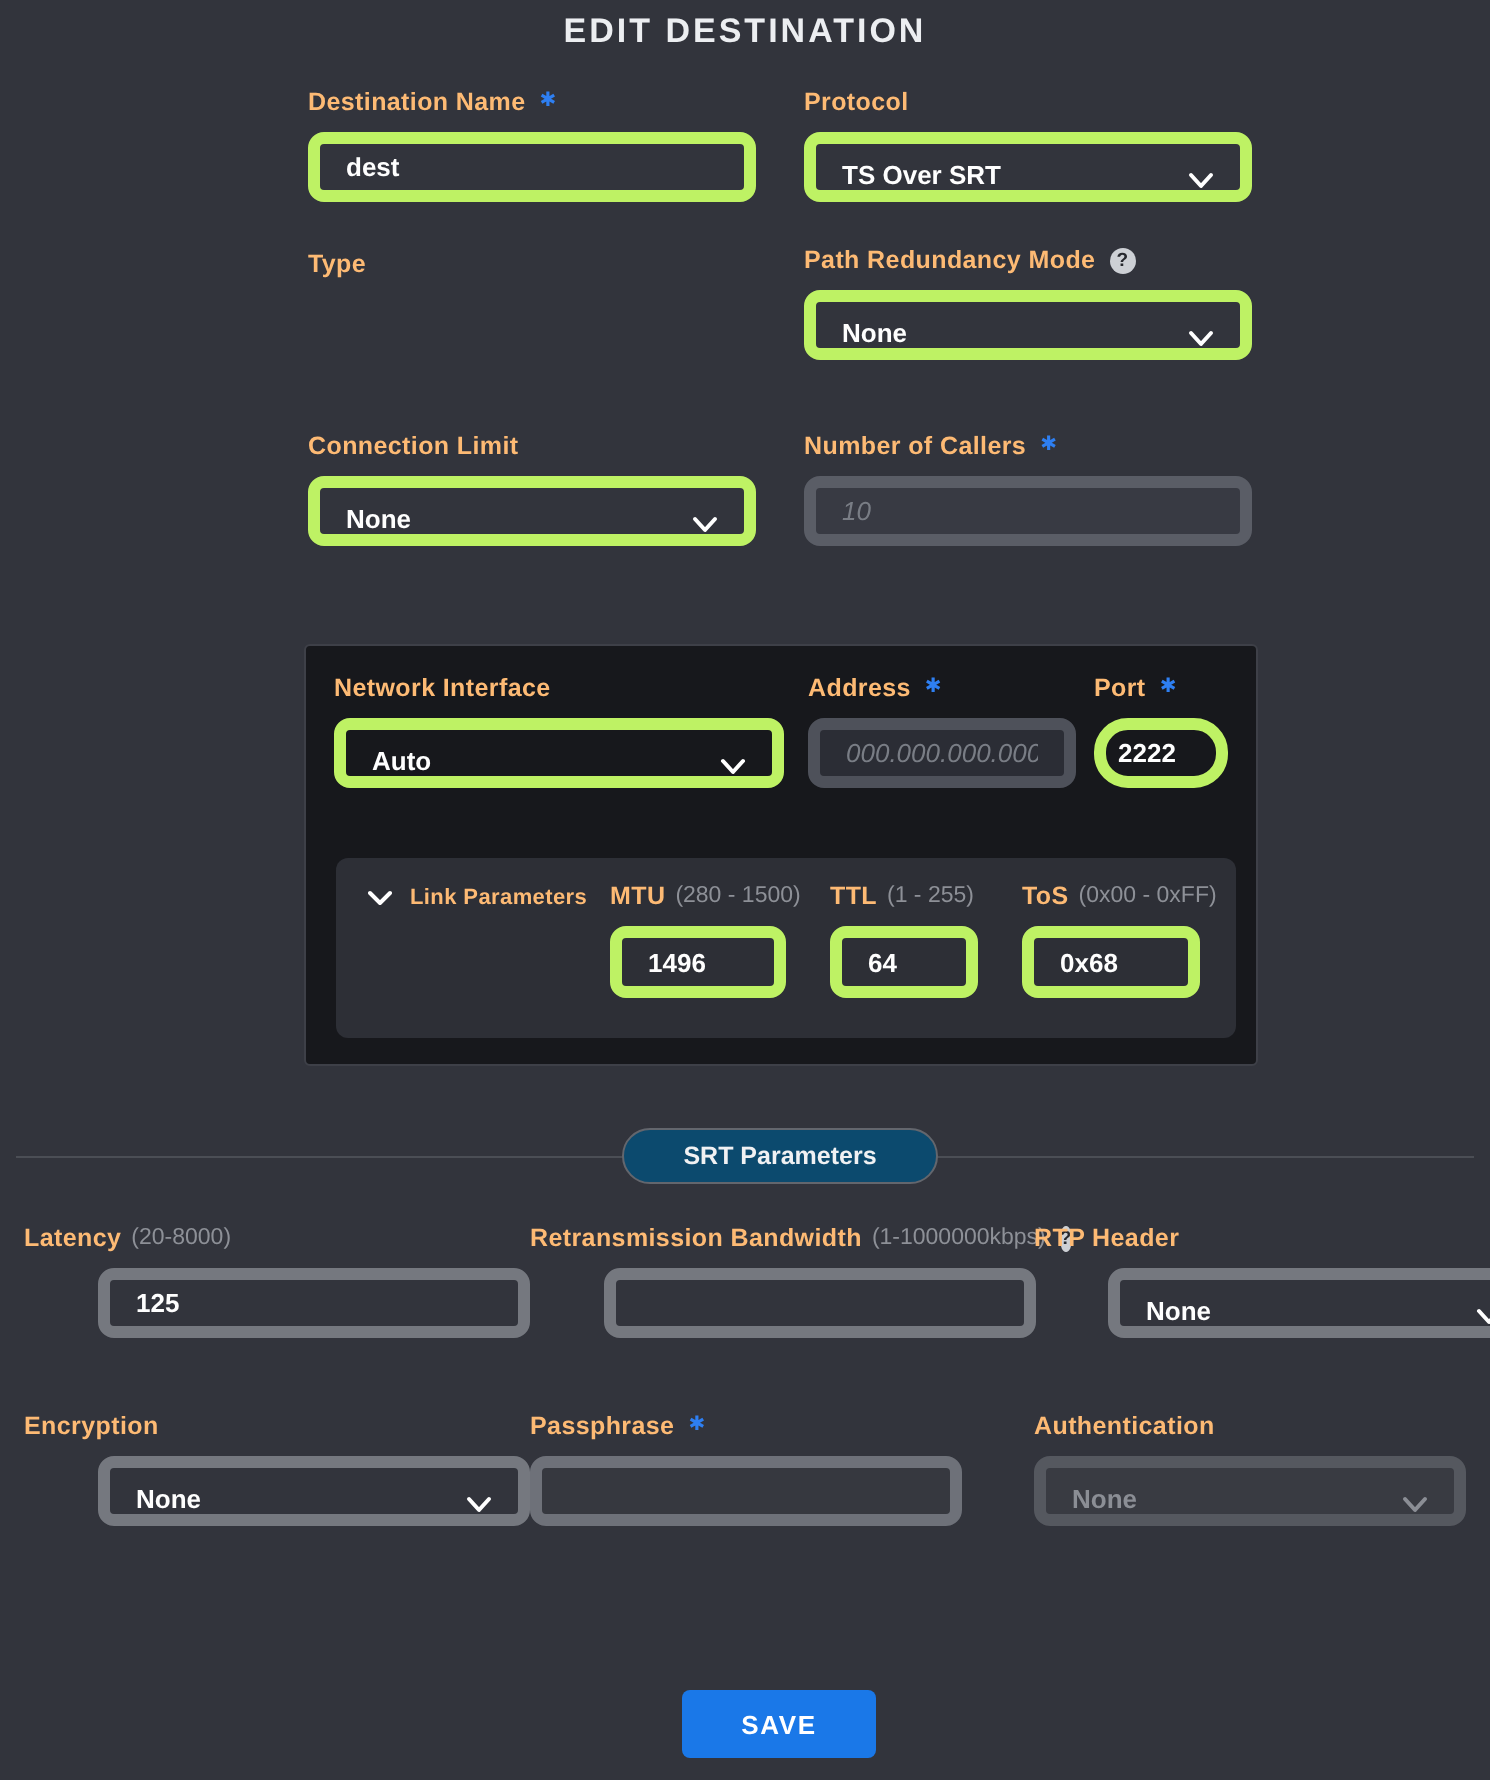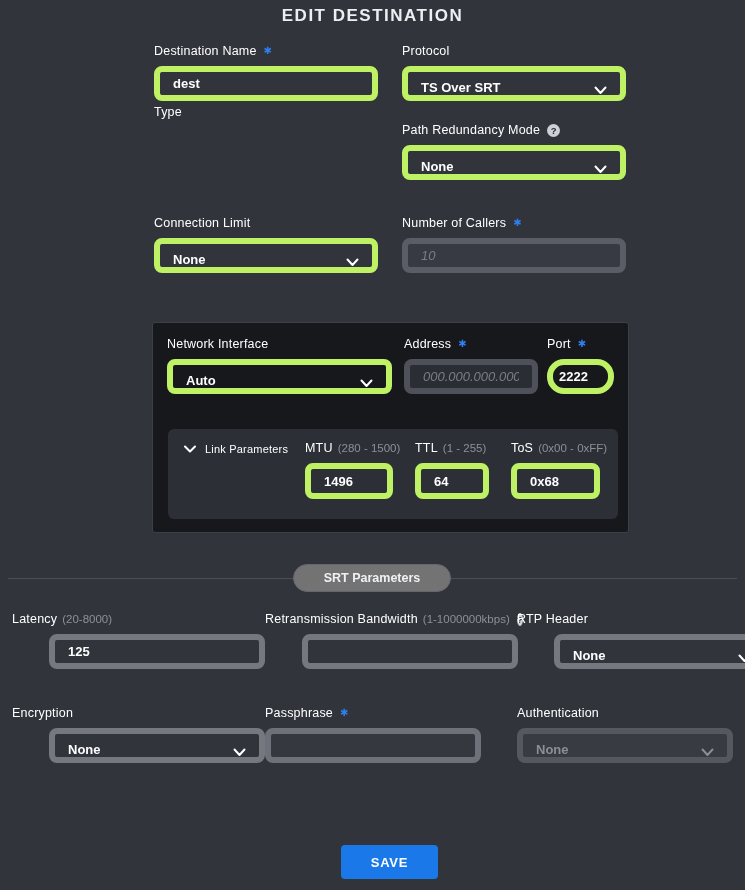--- a/index.html
+++ b/index.html
@@ -11,21 +11,21 @@
     overflow:hidden;
     color:#fff;
   }
   .page-title {
     position:absolute; top:6px; left:0; width:745px;
     text-align:center; font-size:17px; font-weight:700;
     letter-spacing:1.5px; color:#eceef1;
   }
   .field { position:absolute; }
   .label-row { display:flex; align-items:center; gap:5px; height:14px; margin-bottom:8px; white-space:nowrap; }
-  .lbl { color:#ffffff; font-size:12.5px; font-weight:400; letter-spacing:.2px; }
+  .lbl { color:#fdba74; font-size:12.5px; font-weight:700; letter-spacing:.2px; }
   .hint { color:#8d9097; font-size:11.5px; font-weight:400; }
   .req { color:#2e7ff2; font-size:10px; line-height:1; font-family:"DejaVu Sans", sans-serif; margin-left:2px; }
   .help {
     width:13px; height:13px; border-radius:50%;
     background:#cdd0d5; color:#26282e;
     font-size:9.5px; font-weight:700;
     display:inline-flex; align-items:center; justify-content:center;
     cursor:pointer; margin-left:2px;
   }
   .control {
@@ -54,22 +54,22 @@
   }
   .inner-panel {
     position:absolute; left:15px; top:106px; width:450px; height:90px;
     background:#2d2f36; border-radius:6px;
   }
   .lp-header { position:absolute; left:16px; top:14px; display:flex; align-items:center; gap:9px; cursor:pointer; }
   .lp-header .lbl { font-size:11px; }
   
   .divider-line { position:absolute; left:8px; width:729px; top:578px; height:1px; background:#4b4e55; }
   .divider-pill {
-    position:absolute; left:293px; top:564px; width:158px; height:28px;
-    background:#737373; border:1px solid #63666d; border-radius:14px;
+    position:absolute; left:311px; top:564px; width:158px; height:28px;
+    background:#0c4a6e; border:1px solid #63666d; border-radius:14px;
     display:flex; align-items:center; justify-content:center;
     font-size:12.5px; font-weight:700; color:#f0f1f3;
   }
   
   .save-btn {
     position:absolute; left:341px; top:845px; width:97px; height:34px;
     background:#1a78e8; border:none; border-radius:4px;
     color:#fff; font-family:"Liberation Sans", sans-serif;
     font-size:13px; font-weight:700; letter-spacing:.8px; cursor:pointer;
   }
@@ -94,21 +94,21 @@
   <div class="control select">
     <span>TS Over SRT</span>
     <span class="chev">
         <svg width="13" height="9" viewBox="0 0 13 9">
           <path d="M1.5 1.5 L6.5 7 L11.5 1.5" fill="none" stroke="currentColor" stroke-width="2" stroke-linecap="round" stroke-linejoin="round"></path>
         </svg>
       </span>
   </div>
 </div>
 
-<div class="field" style="left:154px;top:105px;width:224px">
+<div class="field" style="left:154px;top:125px;width:224px">
   <div class="label-row">
     <span class="lbl">Type</span>
   </div>
 </div>
 
 <div class="field" style="left:402px;top:123px;width:224px">
   <div class="label-row">
     <span class="lbl">Path Redundancy Mode</span>
     <span class="help">?</span>
   </div>

